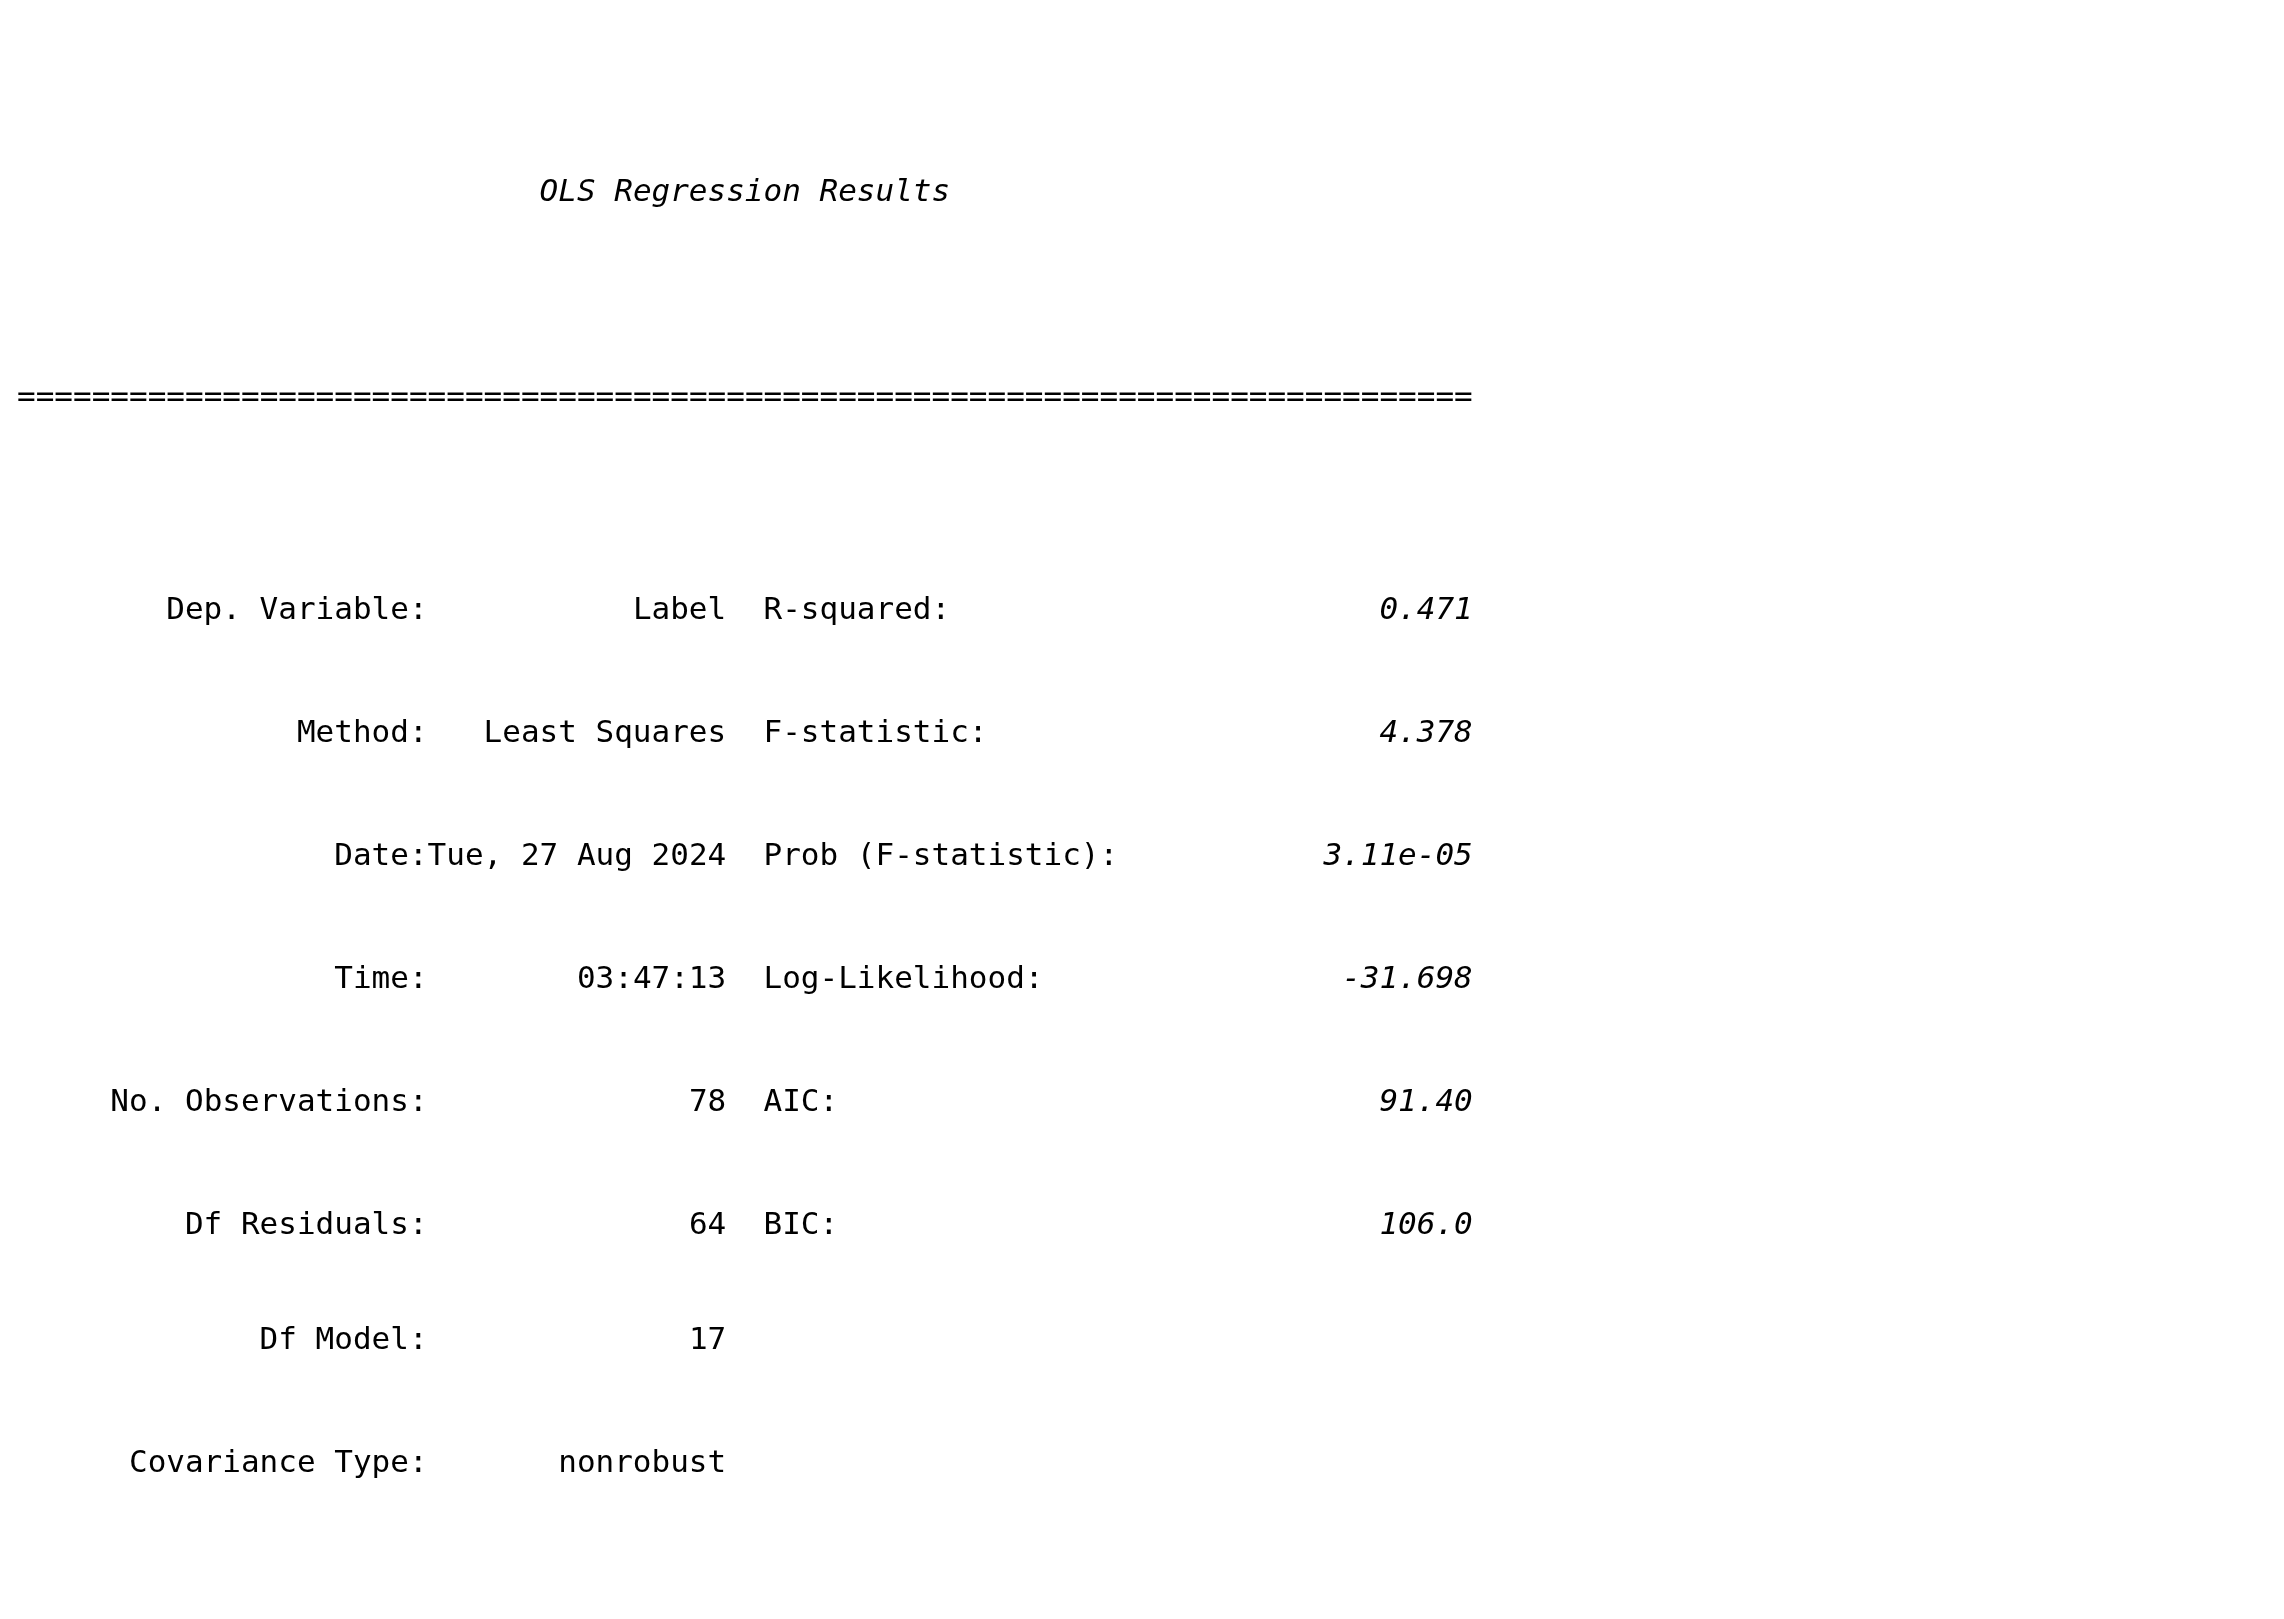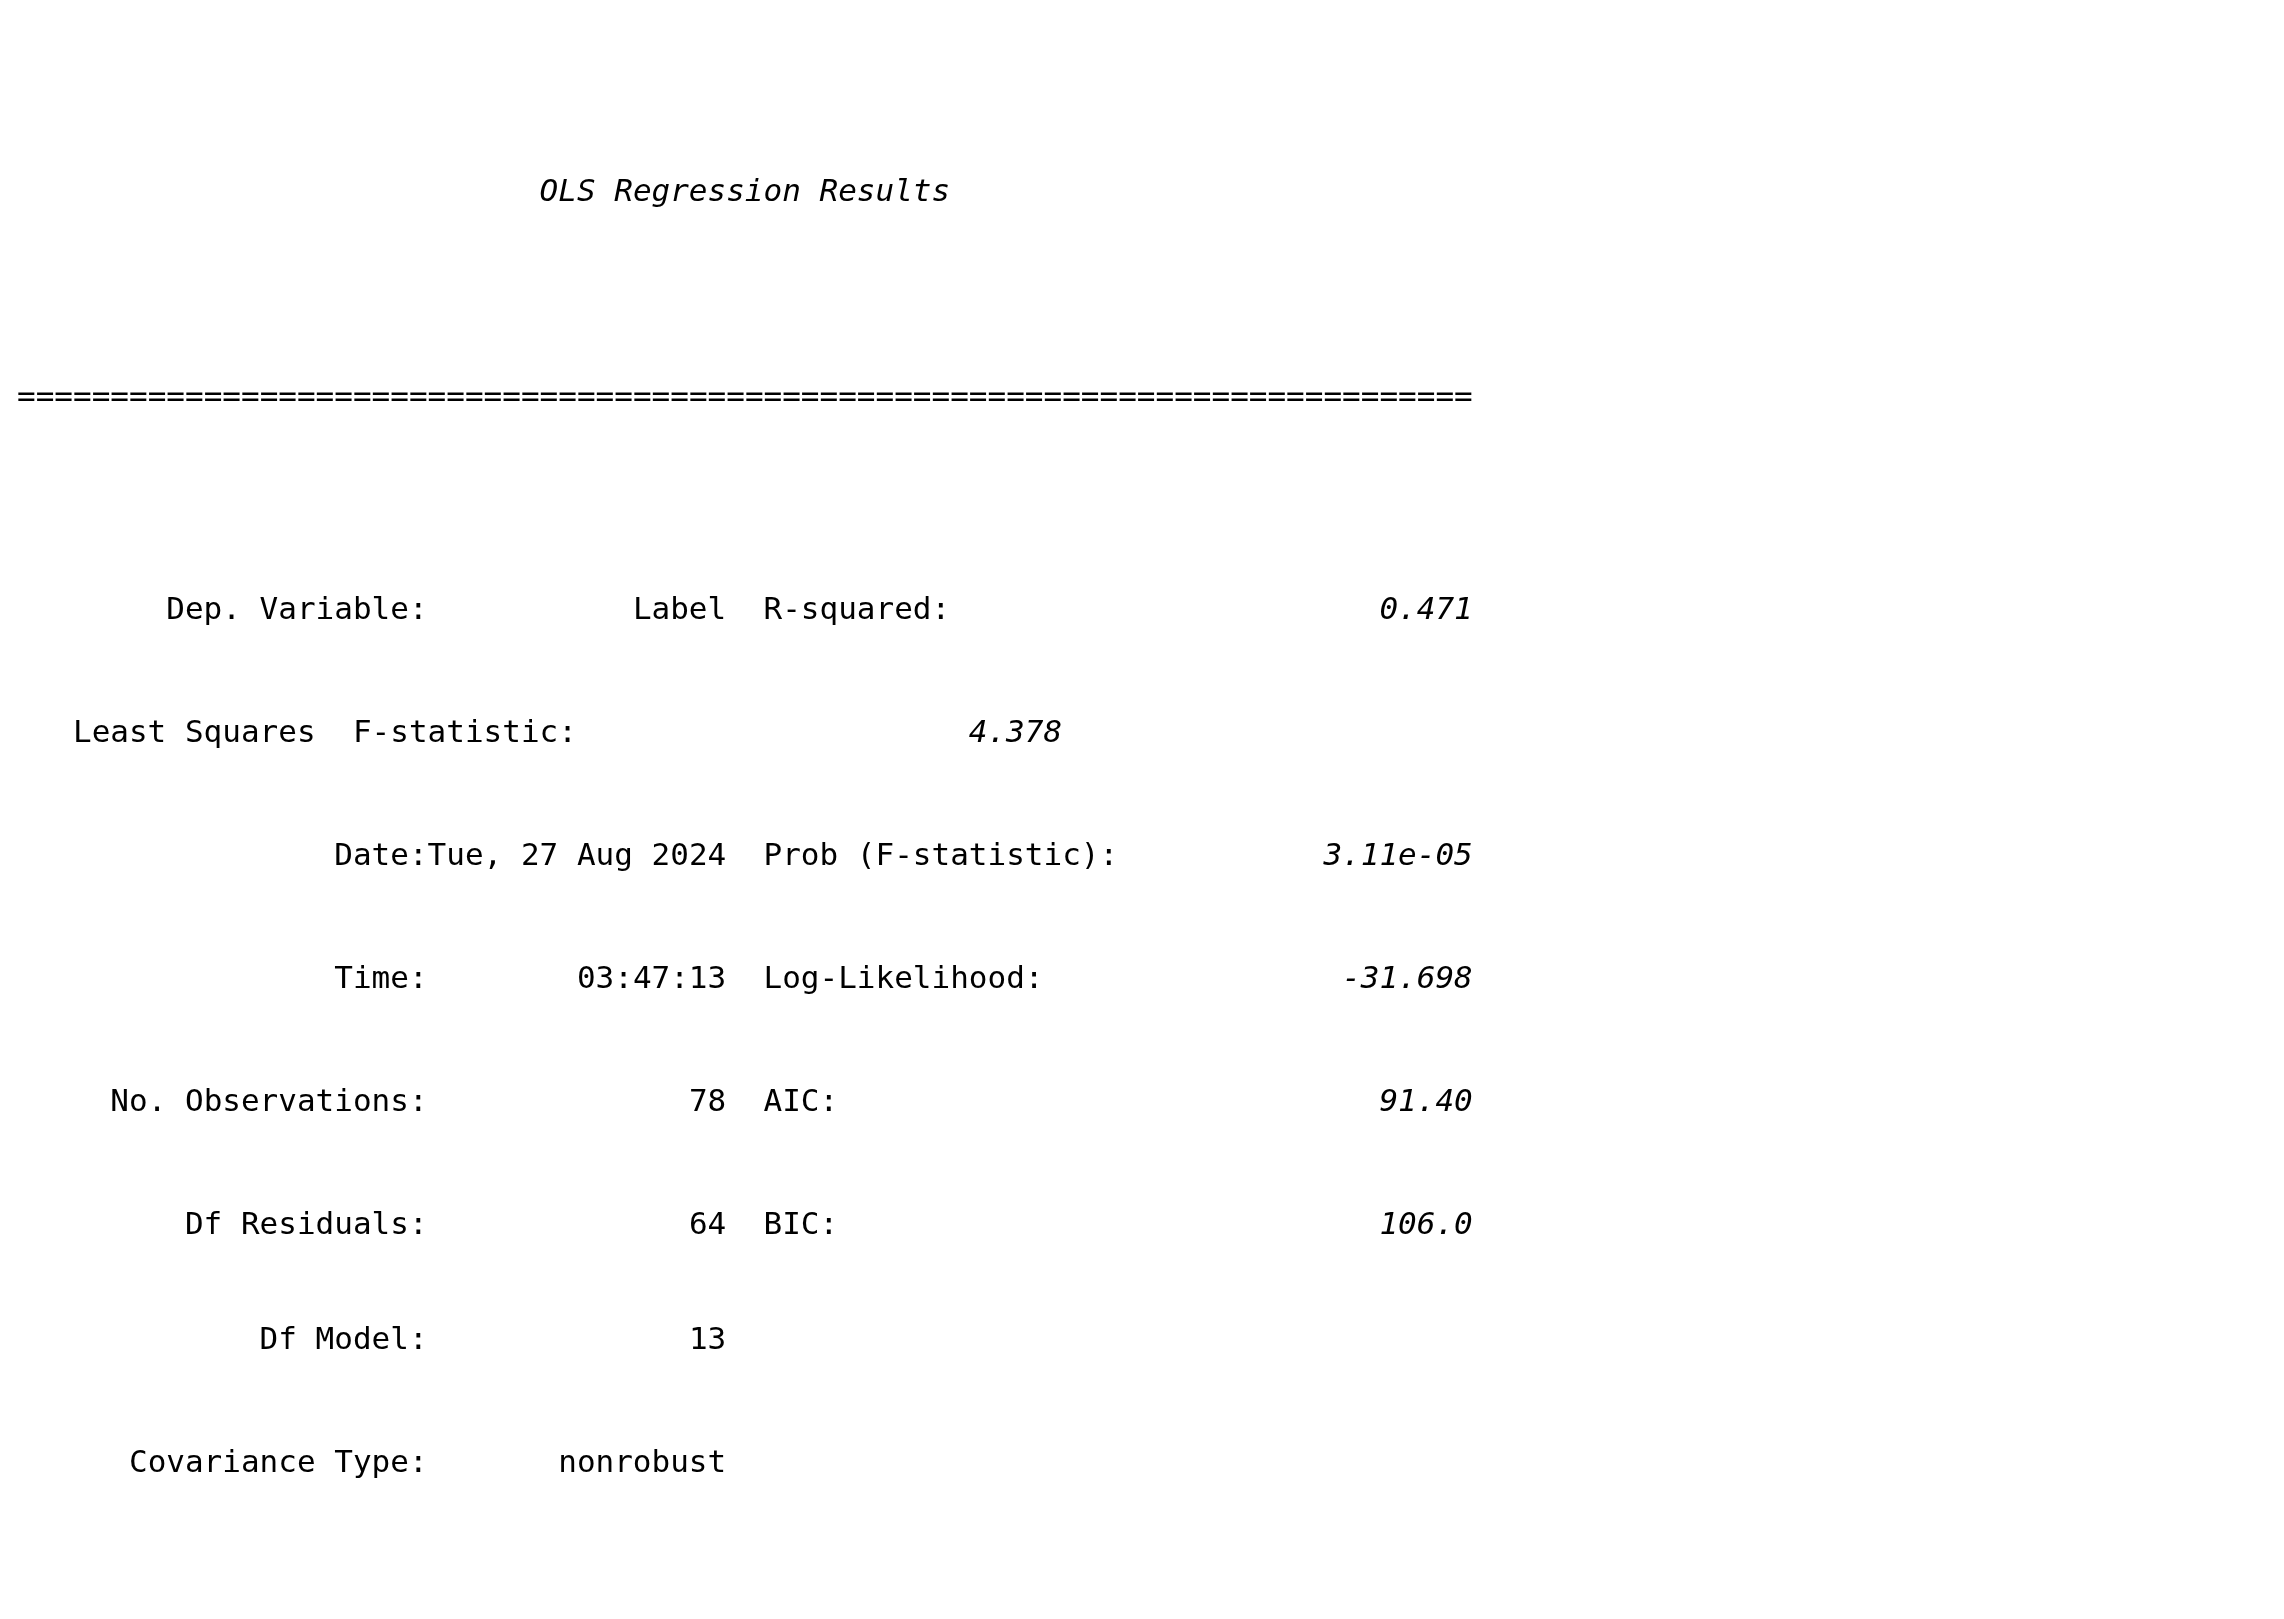--- a/index.html
+++ b/index.html
@@ -40,36 +40,36 @@
   </div>
 
   
   <div class="line"><span>==============================================================================</span></div>
 
   
   <div class="line">
     <span class="ll">Dep. Variable:</span><span class="lv">Label</span><span class="g2"></span><span class="rl">R-squared:</span><span class="rv">0.471</span>
   </div>
   <div class="line">
-    <span class="lv">Least Squares</span><span class="g2"></span><span class="rl">F-statistic:</span><span class="rv">4.378</span>
+    <span class="ll">Method:</span><span class="lv">Least Squares</span><span class="g2"></span><span class="rl">F-statistic:</span><span class="rv">4.378</span>
   </div>
   <div class="line">
     <span class="ll">Date:</span><span class="lv">Tue, 27 Aug 2024</span><span class="g2"></span><span class="rl">Prob (F-statistic):</span><span class="rv">3.11e-05</span>
   </div>
   <div class="line">
     <span class="ll">Time:</span><span class="lv">03:47:13</span><span class="g2"></span><span class="rl">Log-Likelihood:</span><span class="rv">-31.698</span>
   </div>
   <div class="line">
     <span class="ll">No. Observations:</span><span class="lv">78</span><span class="g2"></span><span class="rl">AIC:</span><span class="rv">91.40</span>
   </div>
   <div class="line">
     <span class="ll">Df Residuals:</span><span class="lv">64</span><span class="g2"></span><span class="rl">BIC:</span><span class="rv">106.0</span>
   </div>
   <div class="line">
-    <span class="ll">Df Model:</span><span class="lv">13</span><span class="g2"></span><span class="rl"></span><span class="rv"></span>
+    <span class="ll">Df Model:</span><span class="lv">17</span><span class="g2"></span><span class="rl"></span><span class="rv"></span>
   </div>
   <div class="line">
     <span class="ll">Covariance Type:</span><span class="lv">nonrobust</span><span class="g2"></span><span class="rl"></span><span class="rv"></span>
   </div>
 
   
   
 
   
   

